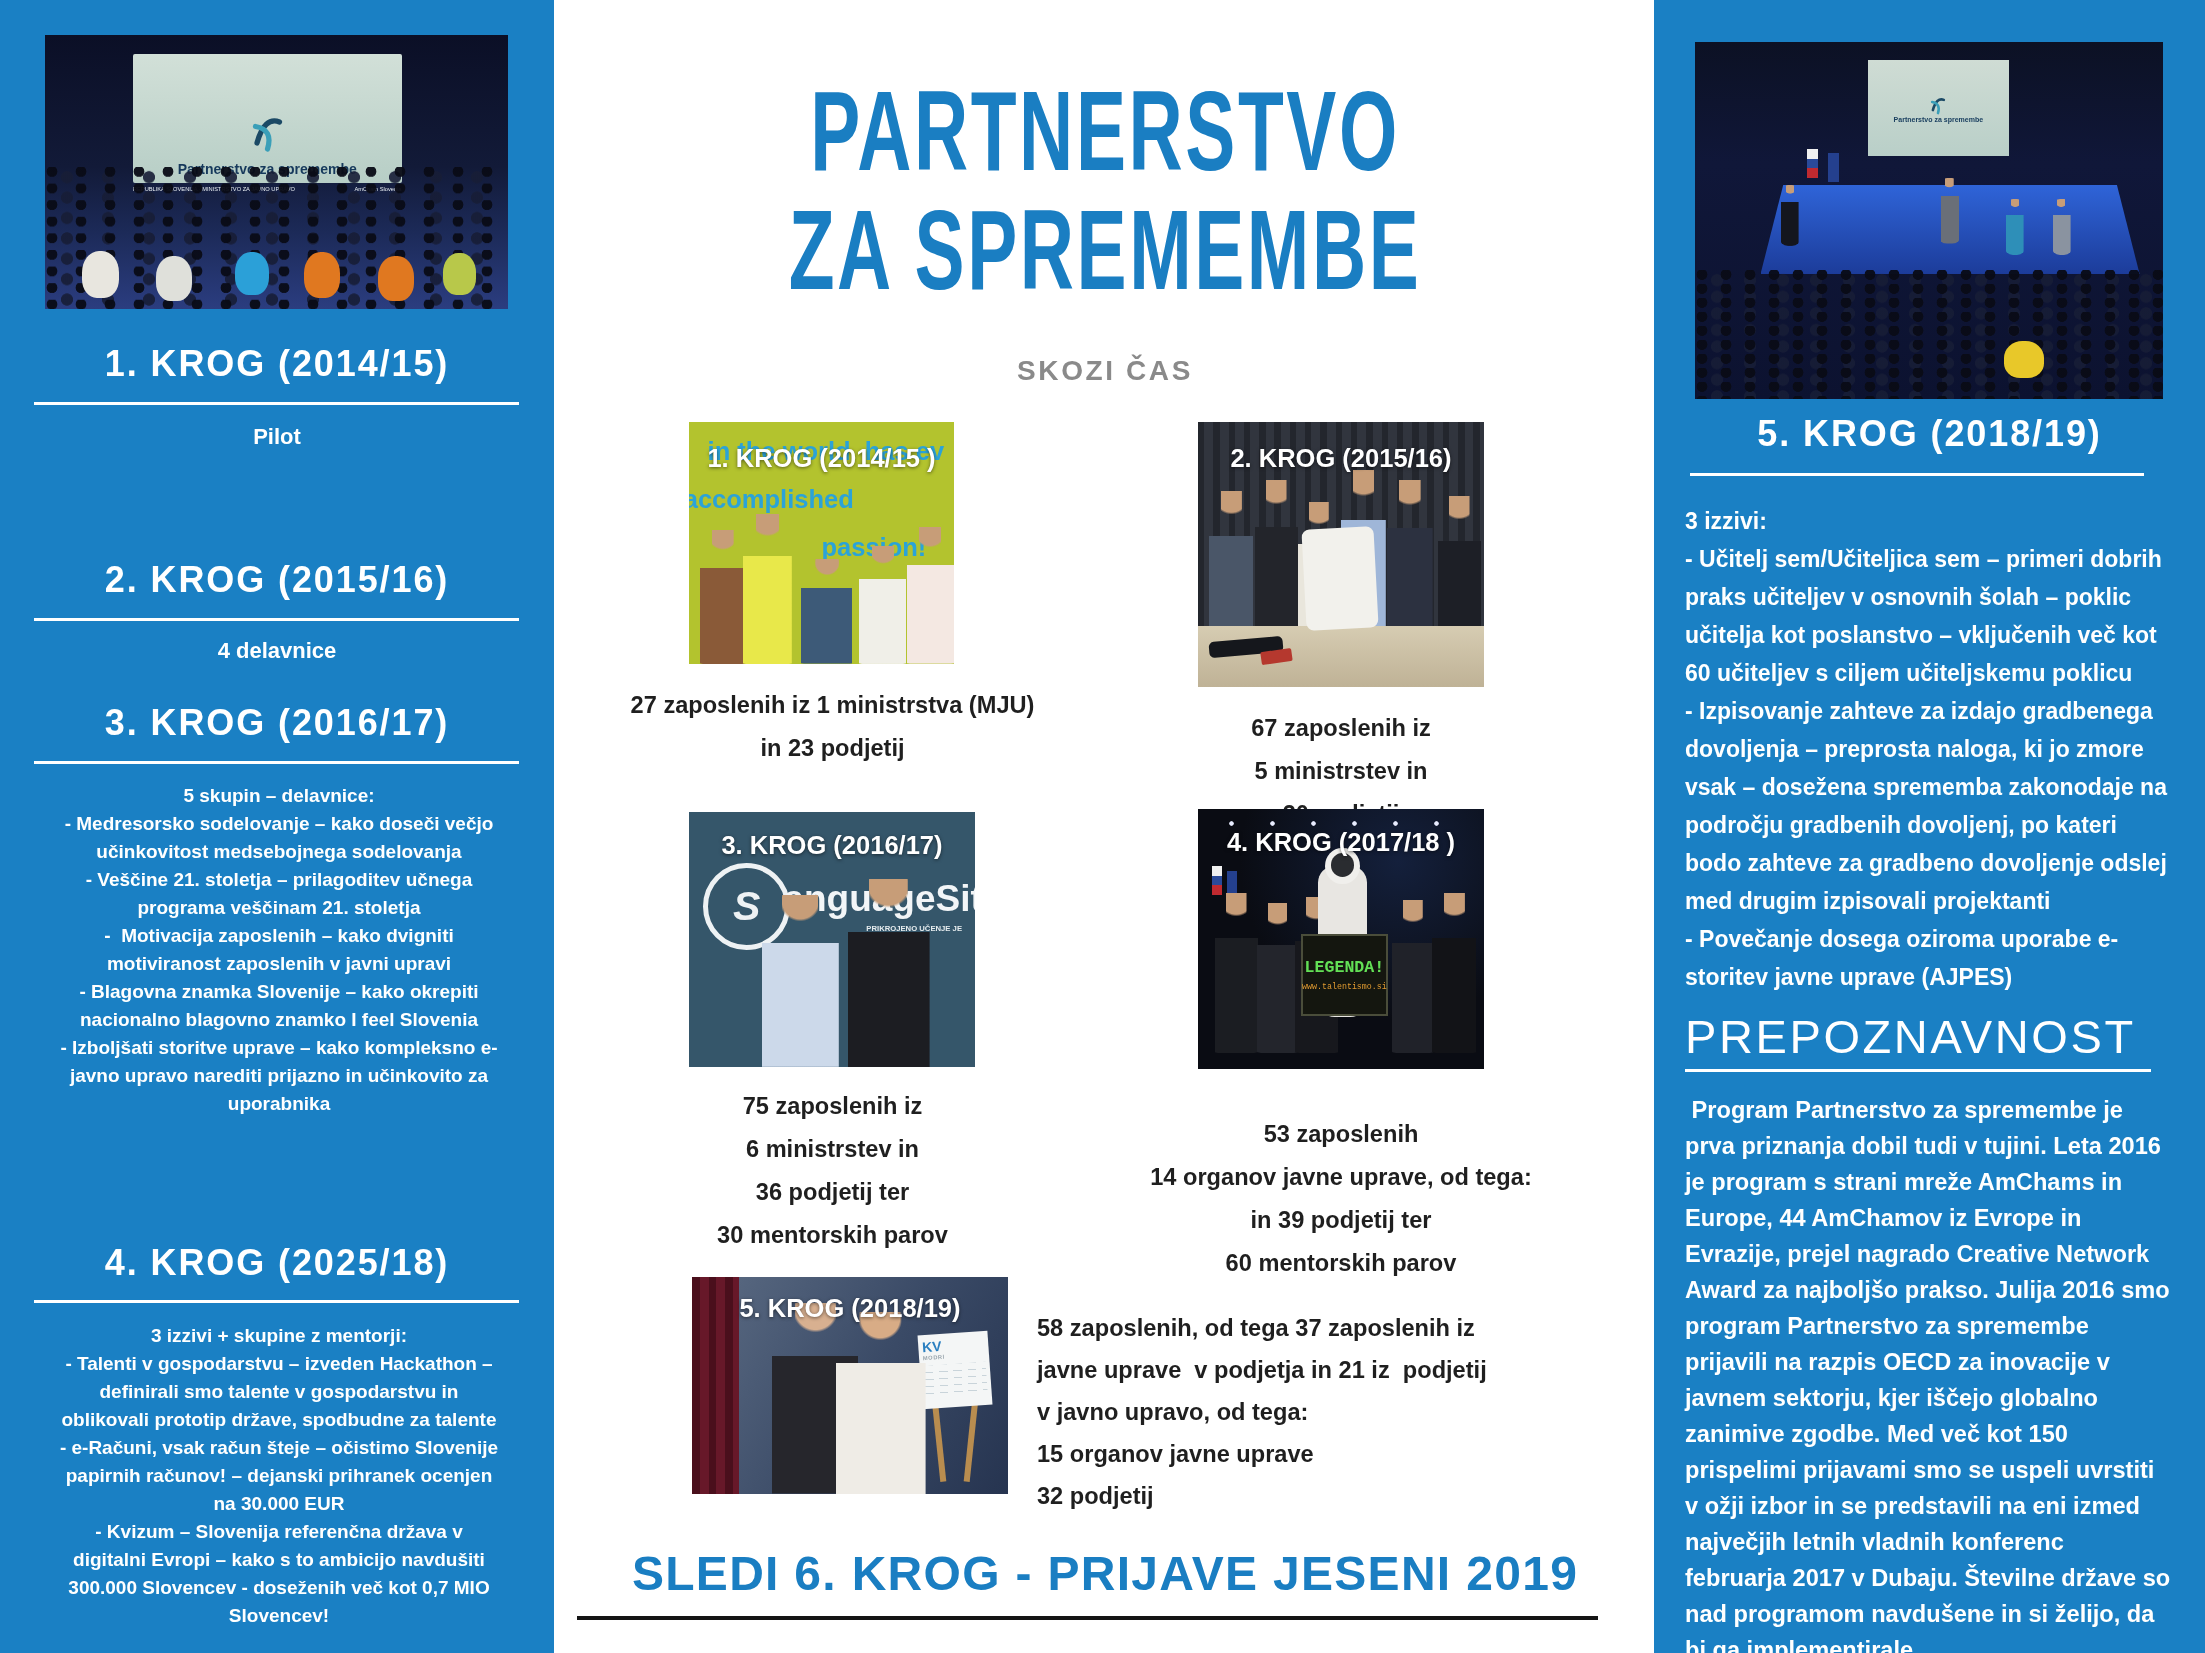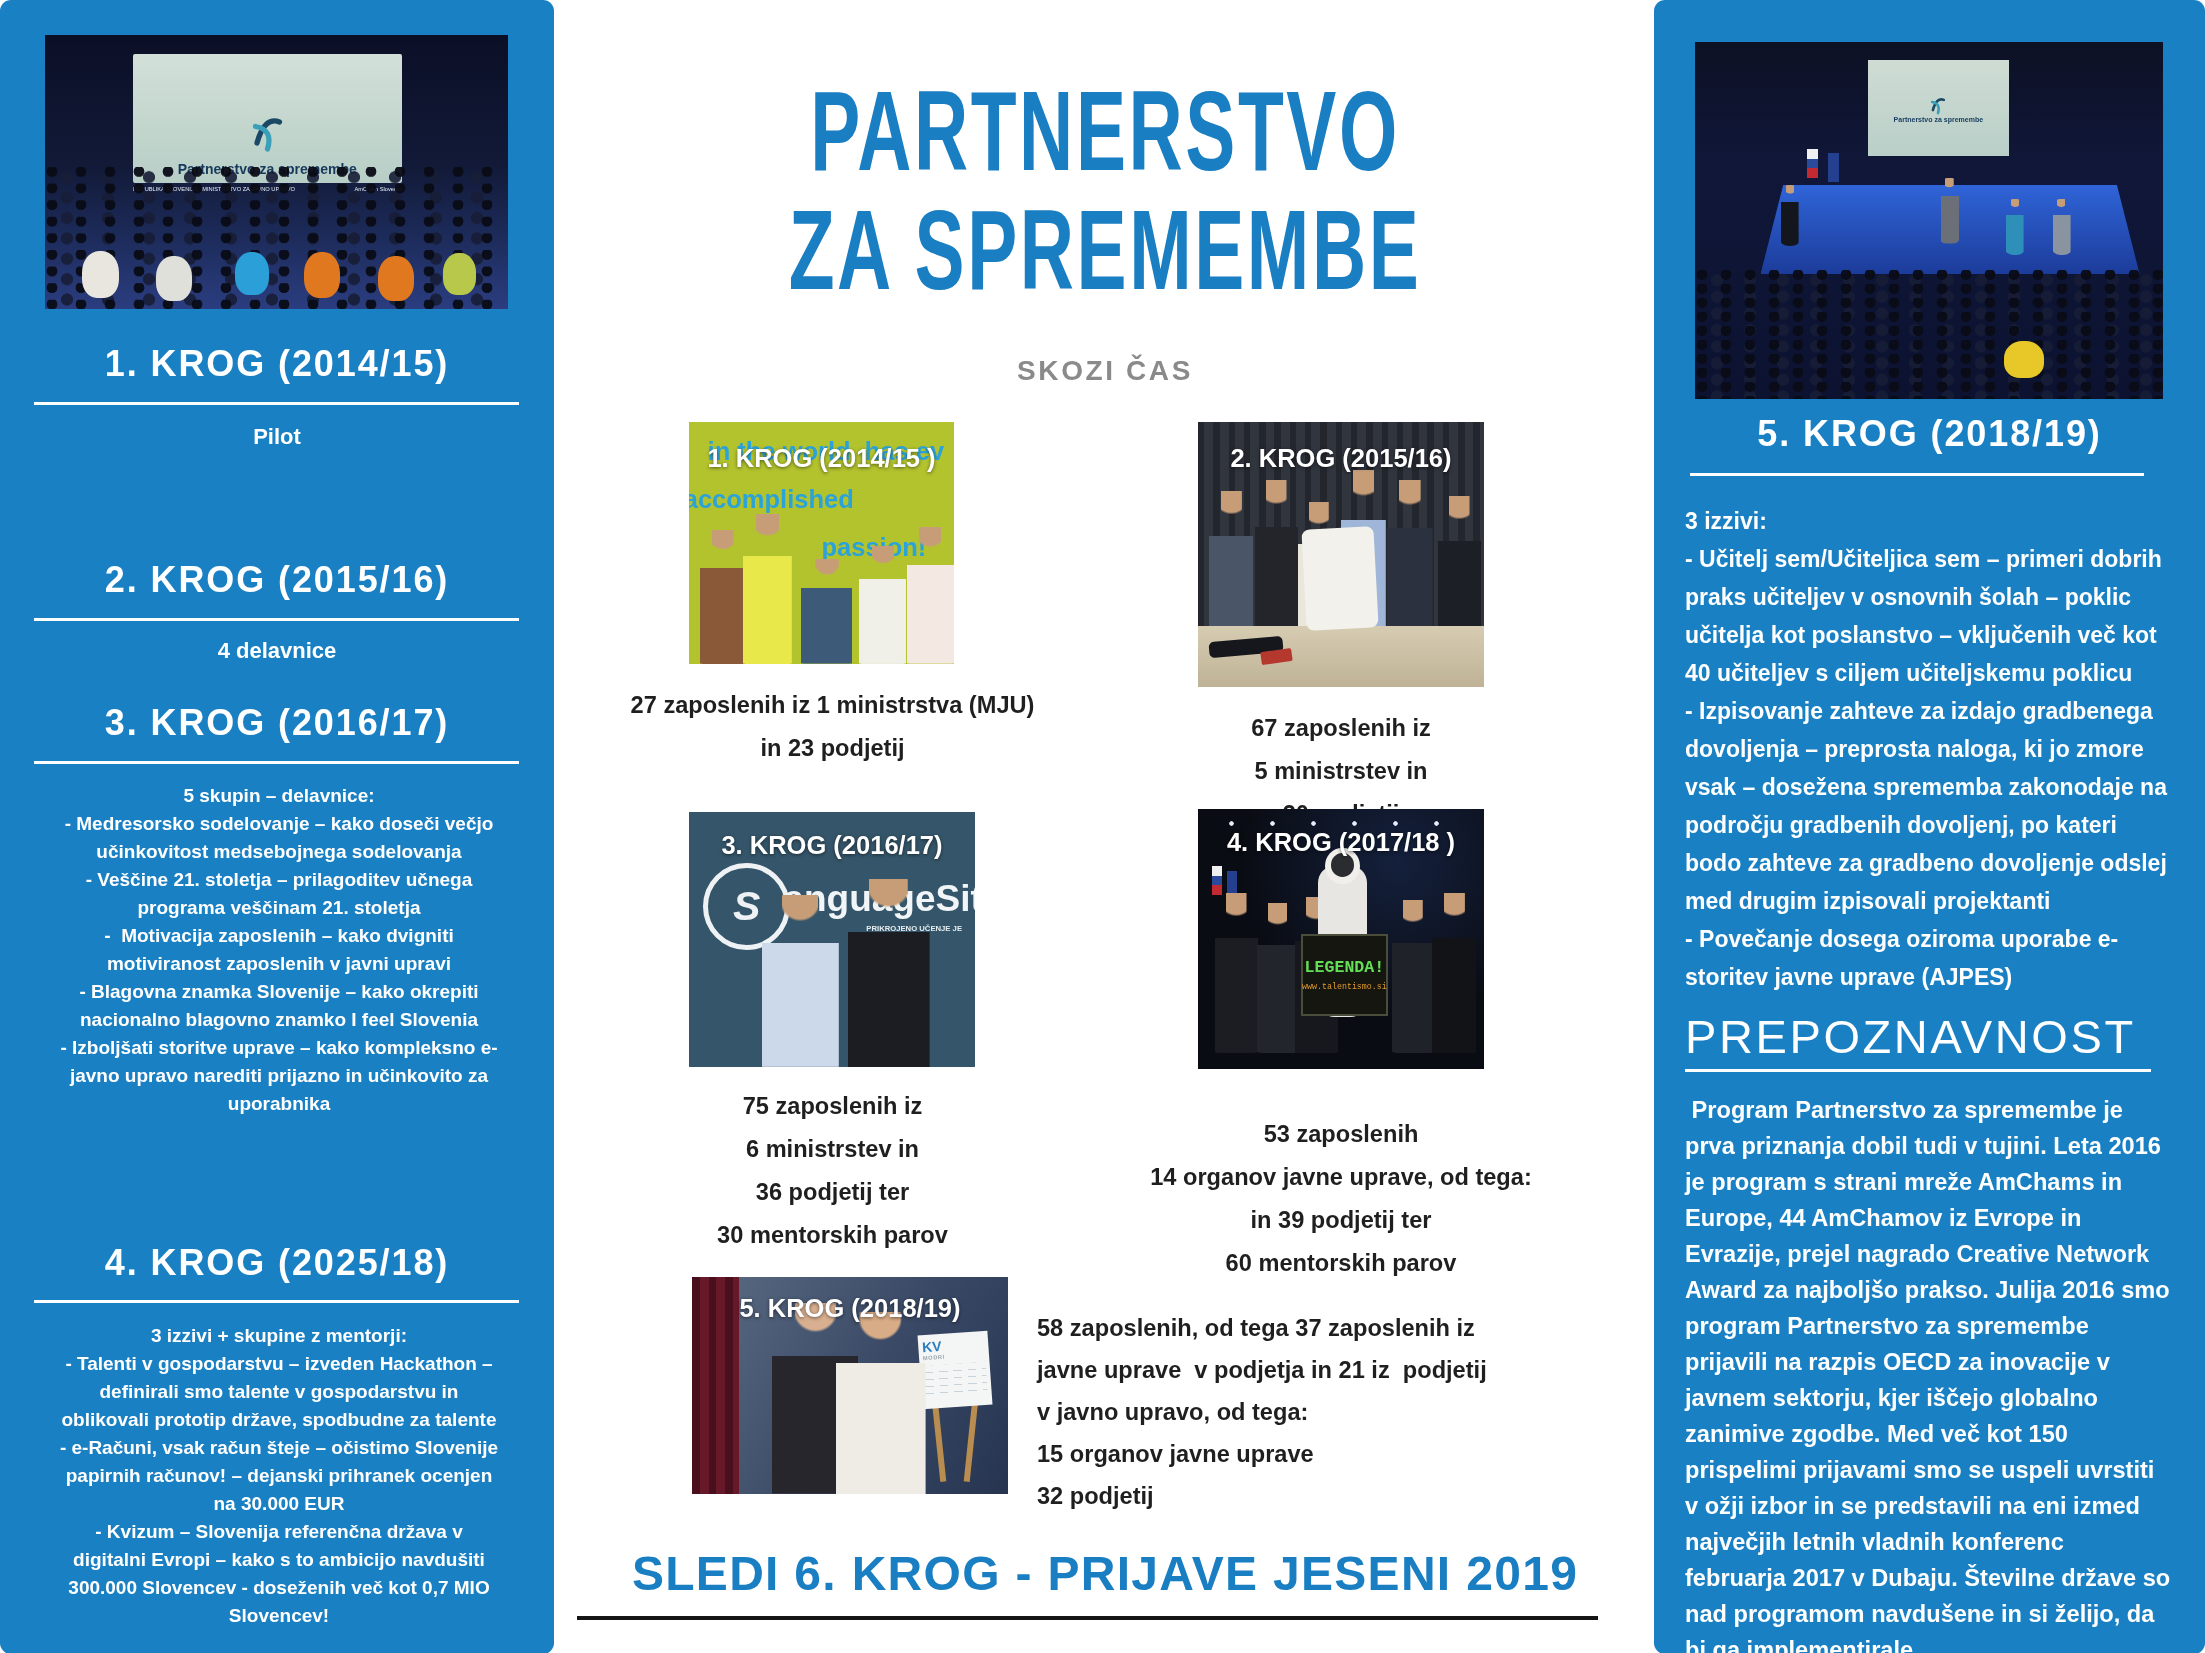--- a/index.html
+++ b/index.html
@@ -1,19 +1,19 @@
 <!DOCTYPE html>
 <html style="font-size:10.2px"><head>
 <meta charset="utf-8">
 <style>
   html,body{margin:0;padding:0;background:#ffffff;}
   .poster{position:relative;width:2205px;height:1654px;overflow:hidden;
           font-family:"Liberation Sans","DejaVu Sans",sans-serif;background:#ffffff;}
   
-  .col{position:absolute;top:0;bottom:0;background:#1a80c4;color:#fff;border-radius:11px;}
+  .col{position:absolute;top:0;bottom:0;background:#1a80c4;color:#fff;}
   .col-left{left:0;width:554px;}
   .col-right{left:1654px;width:551px;}
   
   .abs{position:absolute;}
   .ctr{text-align:center;width:100%;left:0;}
   .pre{white-space:pre-wrap;}
   .h-krog{font-size:36px;font-weight:bold;letter-spacing:1.9px;color:#fff;}
   .rule{position:absolute;height:2.6px;background:#ffffff;}
   .side-sub{font-size:22px;font-weight:bold;color:#fff;}
   .side-body{font-size:19px;line-height:28px;font-weight:bold;color:#fff;text-align:center;}
@@ -275,21 +275,21 @@
       <div class="fig" style="left:76%;top:44%;width:22px;height:56px;--shirt:#8a93a0;"></div>
       <div class="crowd" style="height:36%;background-size:24px 14px,33px 16.6px;"></div>
       <div class="blob" style="left:66%;bottom:6%;width:40px;height:37px;background:#e8c829;"></div>
     </div>
 
     <div class="abs ctr h-krog" style="top:413px;">5. KROG (2018/19)</div>
     <div class="rule" style="left:36px;top:473px;width:454px;"></div>
 
     <div class="abs rside-body" style="left:31px;top:502px;width:486px;">
       <p class="pre">3 izzivi:</p>
-      <p class="pre">- Učitelj sem/Učiteljica sem – primeri dobrih praks učiteljev v osnovnih šolah – poklic učitelja kot poslanstvo – vključenih več kot 40 učiteljev s ciljem učiteljskemu poklicu</p>
+      <p class="pre">- Učitelj sem/Učiteljica sem – primeri dobrih praks učiteljev v osnovnih šolah – poklic učitelja kot poslanstvo – vključenih več kot 60 učiteljev s ciljem učiteljskemu poklicu</p>
       <p class="pre">- Izpisovanje zahteve za izdajo gradbenega dovoljenja – preprosta naloga, ki jo zmore vsak – dosežena sprememba zakonodaje na področju gradbenih dovoljenj, po kateri bodo zahteve za gradbeno dovoljenje odslej med drugim izpisovali projektanti</p>
       <p class="pre">- Povečanje dosega oziroma uporabe e-storitev javne uprave (AJPES)</p>
     </div>
 
     <div class="abs" style="left:31px;top:1009px;font-size:47px;font-weight:normal;letter-spacing:2.6px;">PREPOZNAVNOST</div>
     <div class="rule" style="left:31px;top:1069px;width:466px;"></div>
     <div class="abs pre" style="left:31px;top:1092px;width:486px;font-size:23.6px;line-height:36px;font-weight:bold;"> Program Partnerstvo za spremembe je prva priznanja dobil tudi v tujini. Leta 2016 je program s strani mreže AmChams in Europe, 44 AmChamov iz Evrope in Evrazije, prejel nagrado Creative Network Award za najboljšo prakso. Julija 2016 smo program Partnerstvo za spremembe prijavili na razpis OECD za inovacije v javnem sektorju, kjer iščejo globalno zanimive zgodbe. Med več kot 150 prispelimi prijavami smo se uspeli uvrstiti v ožji izbor in se predstavili na eni izmed največjih letnih vladnih konferenc februarja 2017 v Dubaju. Številne države so nad programom navdušene in si želijo, da bi ga implementirale.</div>
   </aside>
 
 </div>

